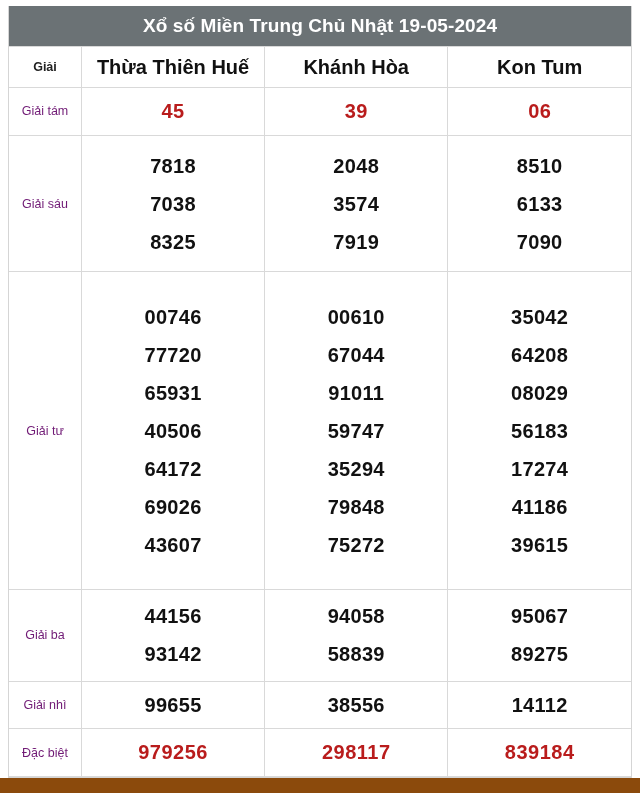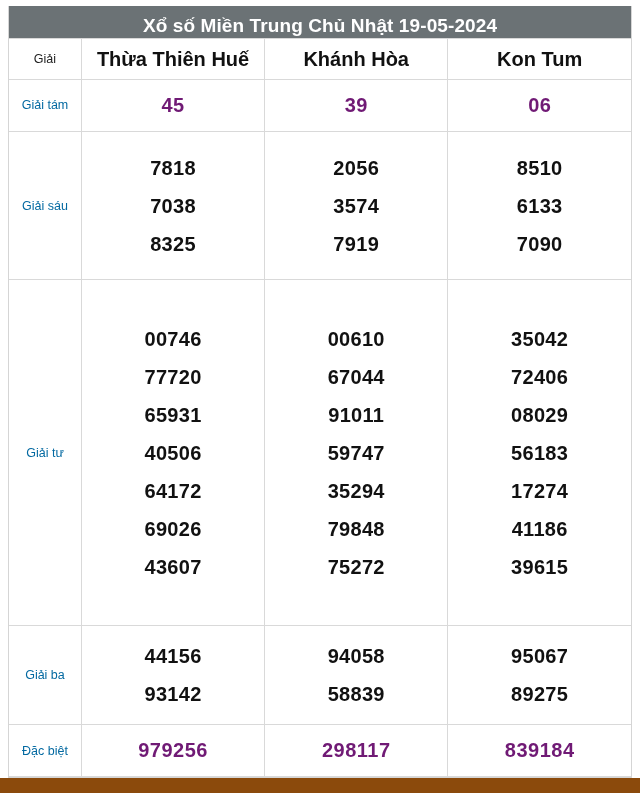--- a/index.html
+++ b/index.html
@@ -31,21 +31,21 @@
     display: flex;
     flex-direction: column;
     background: #ffffff;
   }
   .title-bar {
     background: #6b7275;
     color: #ffffff;
     text-align: center;
     font-size: 19px;
     font-weight: bold;
-    height: 32px;
+    height: 40px;
     line-height: 40px;
     letter-spacing: 0.1px;
     box-sizing: border-box;
     overflow: hidden;
     white-space: nowrap;
   }
   table.lottery {
     width: 100%;
     border-collapse: collapse;
     table-layout: fixed;
@@ -62,51 +62,51 @@
   table.lottery th:first-child,
   table.lottery td:first-child {
     border-left: none;
   }
   table.lottery th:last-child,
   table.lottery td:last-child {
     border-right: none;
   }
   th.col-head-label {
     font-size: 12.5px;
-    font-weight: normal;
+    font-weight: bold;
     color: #222222;
     height: 40px;
   }
   th.col-head-prov {
     font-size: 20px;
     font-weight: bold;
     color: #111111;
     height: 40px;
     white-space: nowrap;
   }
   td.prize-label {
     font-size: 12.5px;
     font-weight: normal;
-    color: #0369a1;
+    color: #701a75;
     white-space: nowrap;
   }
   td.nums {
     font-size: 20px;
     font-weight: bold;
     color: #111111;
   }
   td.nums .num {
     display: block;
     line-height: 38px;
     height: 38px;
     letter-spacing: 0.3px;
   }
   td.nums.row-tall .num { line-height: 39px; height: 39px; }
   tr.highlight td.nums {
-    color: #701a75;
+    color: #b91c1c;
   }
   tr.special td.nums .num {
     font-size: 20px;
     letter-spacing: 0.5px;
     text-align: center;
   }
   .footer-bar {
     height: 15px;
     background: #8b4a0c;
     width: 100%;
@@ -151,21 +151,21 @@
             </td>
           </tr>
           <tr>
             <td class="prize-label">Giải sáu</td>
             <td class="nums">
               <span class="num">7818</span>
               <span class="num">7038</span>
               <span class="num">8325</span>
             </td>
             <td class="nums">
-              <span class="num">2056</span>
+              <span class="num">2048</span>
               <span class="num">3574</span>
               <span class="num">7919</span>
             </td>
             <td class="nums">
               <span class="num">8510</span>
               <span class="num">6133</span>
               <span class="num">7090</span>
             </td>
           </tr>
           <tr>
@@ -183,21 +183,21 @@
               <span class="num">00610</span>
               <span class="num">67044</span>
               <span class="num">91011</span>
               <span class="num">59747</span>
               <span class="num">35294</span>
               <span class="num">79848</span>
               <span class="num">75272</span>
             </td>
             <td class="nums">
               <span class="num">35042</span>
-              <span class="num">72406</span>
+              <span class="num">64208</span>
               <span class="num">08029</span>
               <span class="num">56183</span>
               <span class="num">17274</span>
               <span class="num">41186</span>
               <span class="num">39615</span>
             </td>
           </tr>
           <tr>
             <td class="prize-label">Giải ba</td>
             <td class="nums">
@@ -206,20 +206,32 @@
             </td>
             <td class="nums">
               <span class="num">94058</span>
               <span class="num">58839</span>
             </td>
             <td class="nums">
               <span class="num">95067</span>
               <span class="num">89275</span>
             </td>
           </tr>
+          <tr>
+            <td class="prize-label">Giải nhì</td>
+            <td class="nums row-tall">
+              <span class="num">99655</span>
+            </td>
+            <td class="nums row-tall">
+              <span class="num">38556</span>
+            </td>
+            <td class="nums row-tall">
+              <span class="num">14112</span>
+            </td>
+          </tr>
           <tr class="highlight special">
             <td class="prize-label">Đặc biệt</td>
             <td class="nums row-tall">
               <span class="num">979256</span>
             </td>
             <td class="nums row-tall">
               <span class="num">298117</span>
             </td>
             <td class="nums row-tall">
               <span class="num">839184</span>

